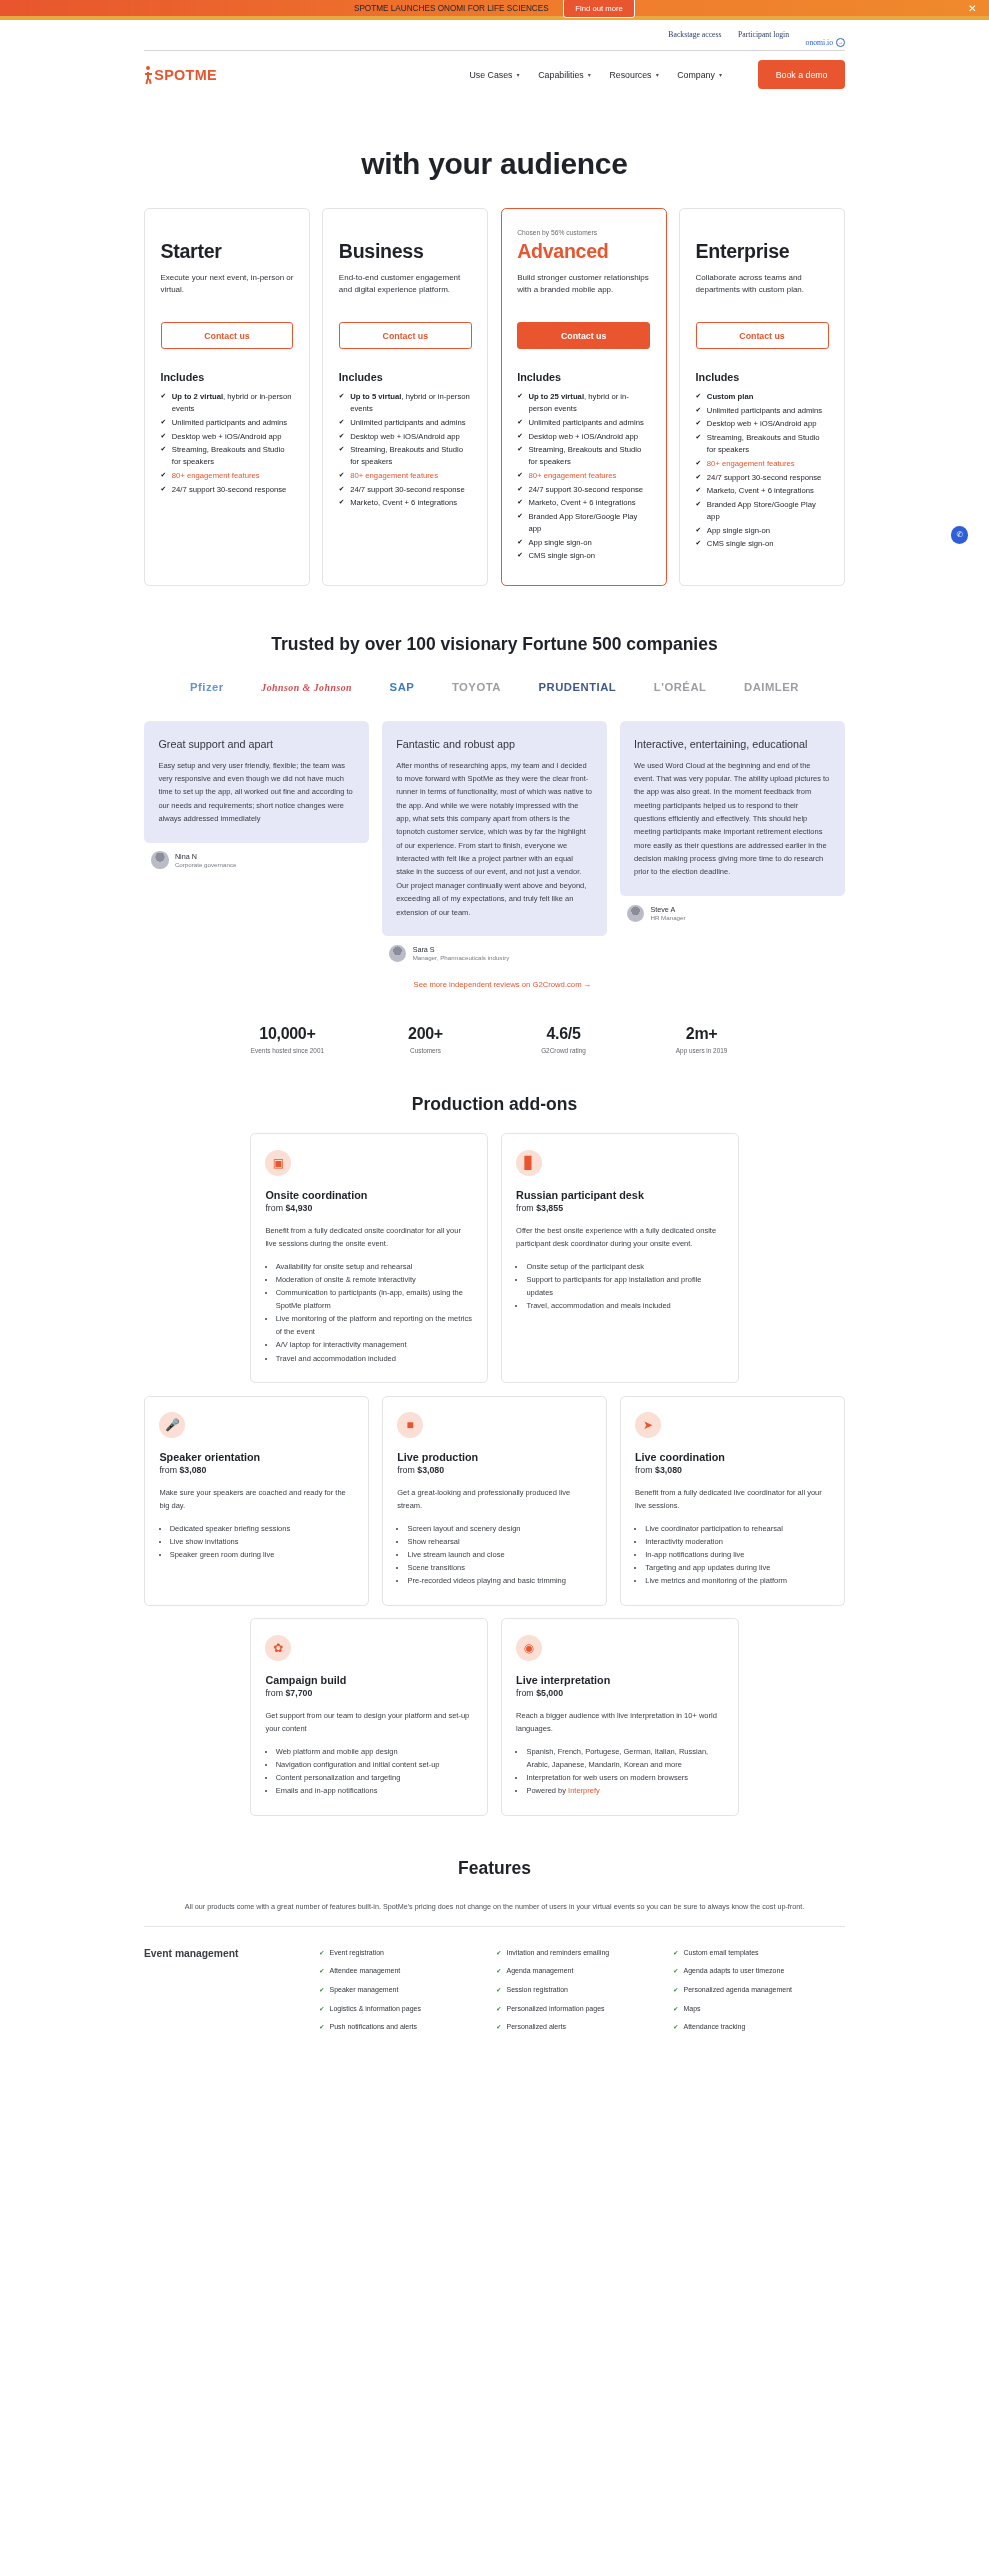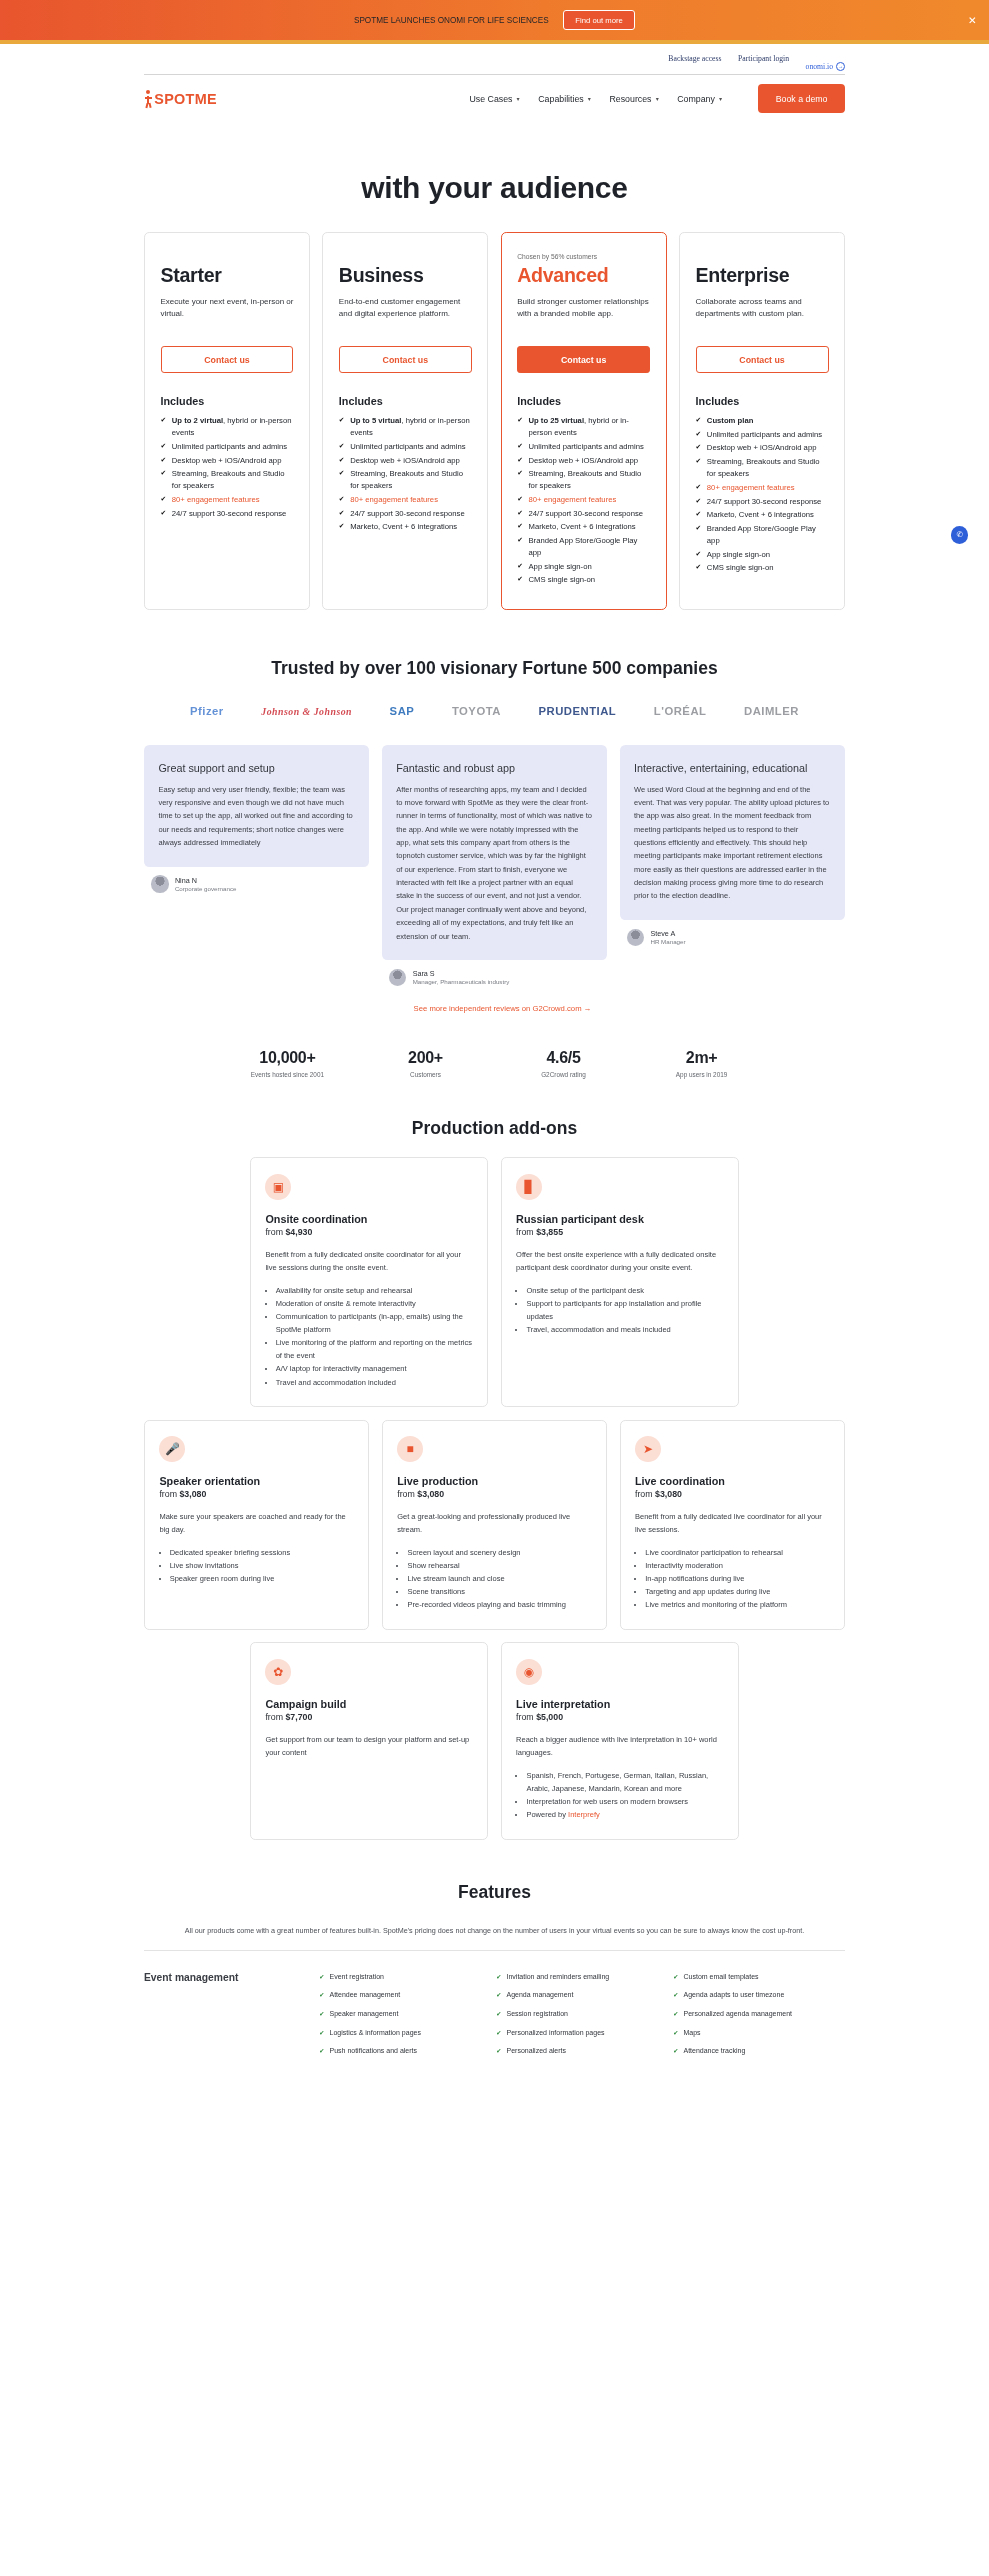--- a/index.html
+++ b/index.html
@@ -5,21 +5,21 @@
   * { box-sizing: border-box; margin:0; padding:0; }
   body {
     width:989px; background:#fff;
     font-family:"Liberation Sans", sans-serif;
     color:#1f2329; -webkit-font-smoothing:antialiased;
   }
   .wrap { width:701px; margin:0 auto; }
 
   
   .announce{
-    height:40px; background:linear-gradient(90deg,#e8552e 0%,#ef7a2c 55%,#f0892c 100%);
+    height:16px; background:linear-gradient(90deg,#e8552e 0%,#ef7a2c 55%,#f0892c 100%);
     display:flex; align-items:center; justify-content:center; gap:14.4px; position:relative;
   }
   .announce-btn{
     background:#e8552e; color:#fff; border:1px solid #fff; border-radius:3px;
     padding:4.6px 11.3px; font-size:7.7px; cursor:pointer;
   }
   .announce-close{ position:absolute; right:12.4px; top:50%; transform:translateY(-50%); color:#fff; font-size:10.3px; cursor:pointer;}
   .announce-rule{ height:3.6px; background:#eaa93c; }
 
   
@@ -278,21 +278,21 @@
       <span class="sap">SAP</span>
       <span class="">TOYOTA</span>
       <span class="pru">PRUDENTIAL</span>
       <span class="">L'ORÉAL</span>
       <span class="">DAIMLER</span>
     </div>
 
   <div class="tcards" id="tcards">
  <div>
   <div class="tcard">
-   <h3>Great support and setup</h3>
+   <h3>Great support and apart</h3>
    <p>Easy setup and very user friendly, flexible; the team was very responsive and even though we did not have much time to set up the app, all worked out fine and according to our needs and requirements; short notice changes were always addressed immediately</p>
   </div>
   <div class="tmeta">
    <span class="avatar"></span>
    <span>
      <div class="tname">Nina N</div>
      <div class="trole">Corporate governance</div>
    </span>
   </div>
  </div>
@@ -412,20 +412,26 @@
           <li>Live metrics and monitoring of the platform</li>
   </ul>
  </div>
     </div>
   <div class="addon-grid g2" id="addons3">
  <div class="addon">
   <div class="addon-ico">✿</div>
   <h3>Campaign build</h3>
   <div class="from">from <b>$7,700</b></div>
   <p>Get support from our team to design your platform and set-up your content</p>
+  <ul>
+   <li>Web platform and mobile app design</li>
+          <li>Navigation configuration and initial content set-up</li>
+          <li>Content personalization and targeting</li>
+          <li>Emails and in-app notifications</li>
+  </ul>
  </div>
  <div class="addon">
   <div class="addon-ico">◉</div>
   <h3>Live interpretation</h3>
   <div class="from">from <b>$5,000</b></div>
   <p>Reach a bigger audience with live interpretation in 10+ world languages.</p>
   <ul>
    <li>Spanish, French, Portugese, German, Italian, Russian, Arabic, Japanese, Mandarin, Korean and more</li>
           <li>Interpretation for web users on modern browsers</li>
           <li>Powered by <a>Interprefy</a></li>

